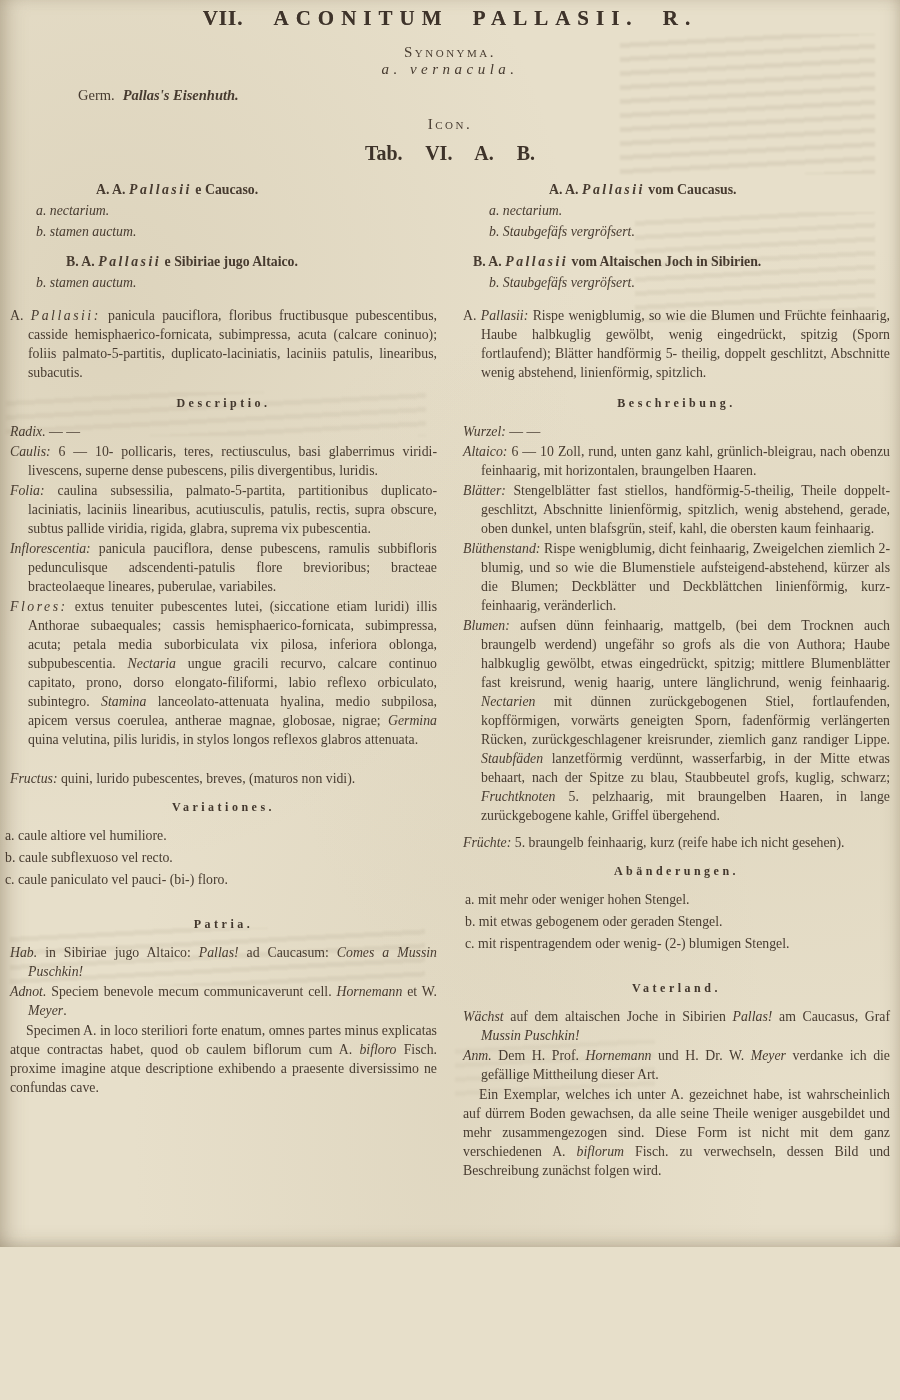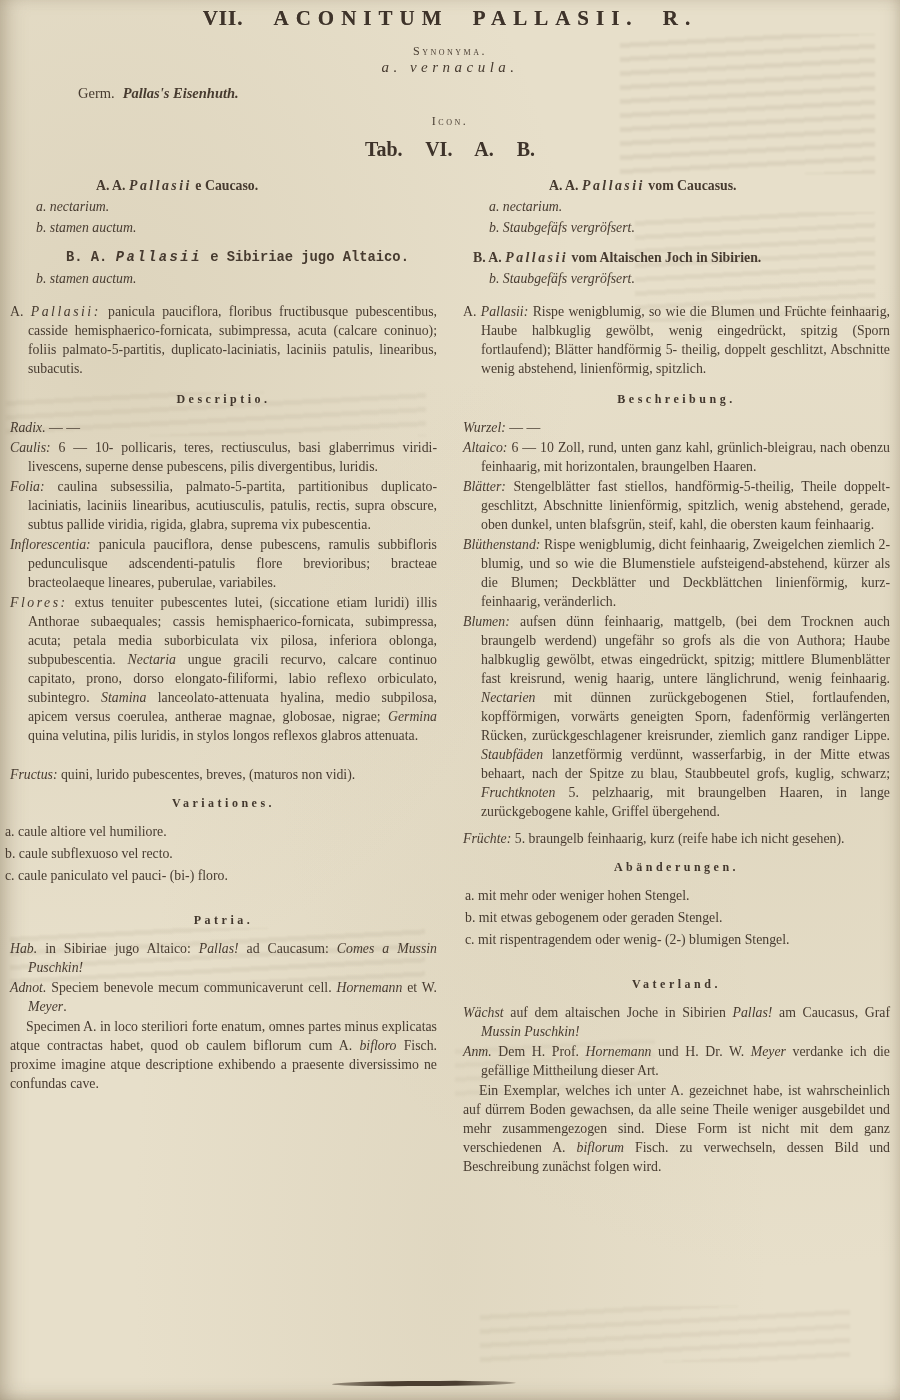--- a/index.html
+++ b/index.html
@@ -4,21 +4,21 @@
 <style>
   html,body{margin:0;padding:0;}
   body{
     width:900px;height:1400px;
     font-family:"Liberation Serif","DejaVu Serif",serif;
     color:#473b30;
     background:#e7dfca;
     overflow:hidden;
   }
   .page{
-    position:relative;width:900px;height:1400px;overflow:hidden;
+    position:relative;width:900px;height:1247px;overflow:hidden;
     background:
       radial-gradient(ellipse at 12% 25%, rgba(185,172,140,.22), transparent 42%),
       radial-gradient(ellipse at 88% 55%, rgba(196,184,152,.20), transparent 46%),
       radial-gradient(ellipse at 50% 90%, rgba(188,176,146,.16), transparent 50%),
       #e7dfca;
     box-shadow: inset 14px 0 22px -10px rgba(120,104,78,.45),
                 inset -10px 0 18px -10px rgba(120,104,78,.35),
                 inset 0 -12px 20px -12px rgba(120,104,78,.35);
   }
   .smudge{position:absolute;pointer-events:none;filter:blur(1.2px);opacity:.55;
@@ -27,34 +27,34 @@
   .s2{top:212px;left:635px;width:240px;height:110px;opacity:.45;}
   .s3{top:392px;left:6px;width:420px;height:44px;opacity:.38;}
   .s4{top:928px;left:10px;width:415px;height:58px;opacity:.45;}
   .s5{top:1306px;left:480px;width:370px;height:56px;opacity:.4;}
   .s6{top:1040px;left:455px;width:200px;height:60px;opacity:.3;}
 
   .hdr{position:relative;text-align:center;padding-top:6px;}
   .title-line{font-size:21px;color:#3e332a;text-shadow:0 0 .5px rgba(62,51,42,.6);}
   .secnum{letter-spacing:1px;margin-right:30px;font-weight:bold;}
   .maintitle{letter-spacing:7px;word-spacing:12px;font-weight:bold;}
-  .smallcaps{font-variant:small-caps;letter-spacing:2.5px;font-size:12px;color:#4a3e33;}
+  .smallcaps{font-variant:small-caps;letter-spacing:2.5px;font-size:15px;color:#4a3e33;}
   .syn{margin-top:13px;}
   .vern{margin-top:0;font-style:italic;letter-spacing:4.5px;font-size:15px;}
   .germline{margin-top:9px;text-align:left;padding-left:78px;font-size:14.5px;}
   .gname{font-style:italic;font-weight:bold;margin-left:8px;}
   .iconh{margin-top:12px;}
   .tabline{margin-top:9px;font-size:20px;word-spacing:18px;font-weight:bold;color:#3e332a;}
 
   .cols{position:relative;display:flex;gap:26px;padding:14px 8px 0 10px;}
   .col{width:427px;font-size:13.8px;line-height:19px;}
 
   .figcap{font-weight:bold;line-height:21px;}
   .capA{padding-left:86px;}
-  .capBL{padding-left:56px;margin-top:9px;font-family:Liberation Mono, monospace;}
+  .capBL{padding-left:56px;margin-top:9px;}
   .capBR{padding-left:10px;margin-top:9px;}
   .figitem{padding-left:26px;font-style:italic;line-height:21px;}
   .figblock{margin-bottom:13px;}
 
   .ent,.diag{text-align:justify;padding-left:18px;text-indent:-18px;margin:0 0 1px 0;}
   .diag{margin-bottom:12px;}
   .headingI{font-weight:bold;letter-spacing:3.5px;text-align:center;
     font-size:12px;margin:10px 0 9px 0;color:#42372d;}
   .gap-top{margin-top:20px;}
   .gap-top-sm{margin-top:8px;}

